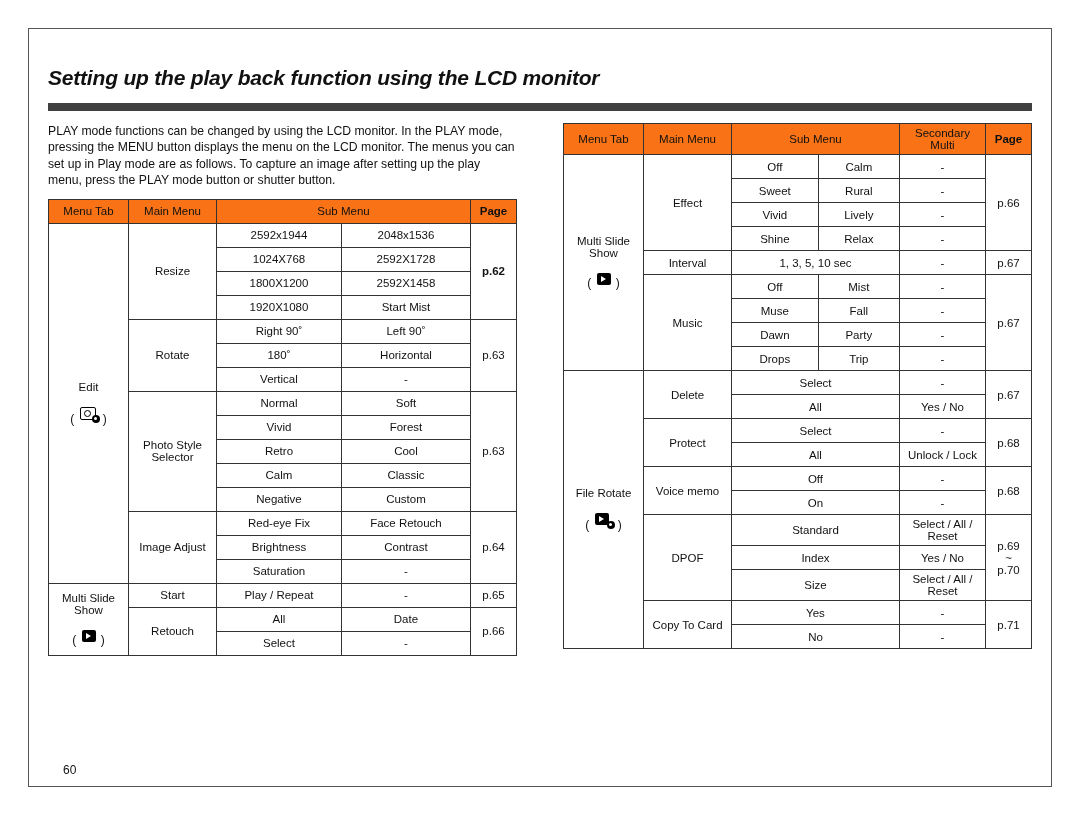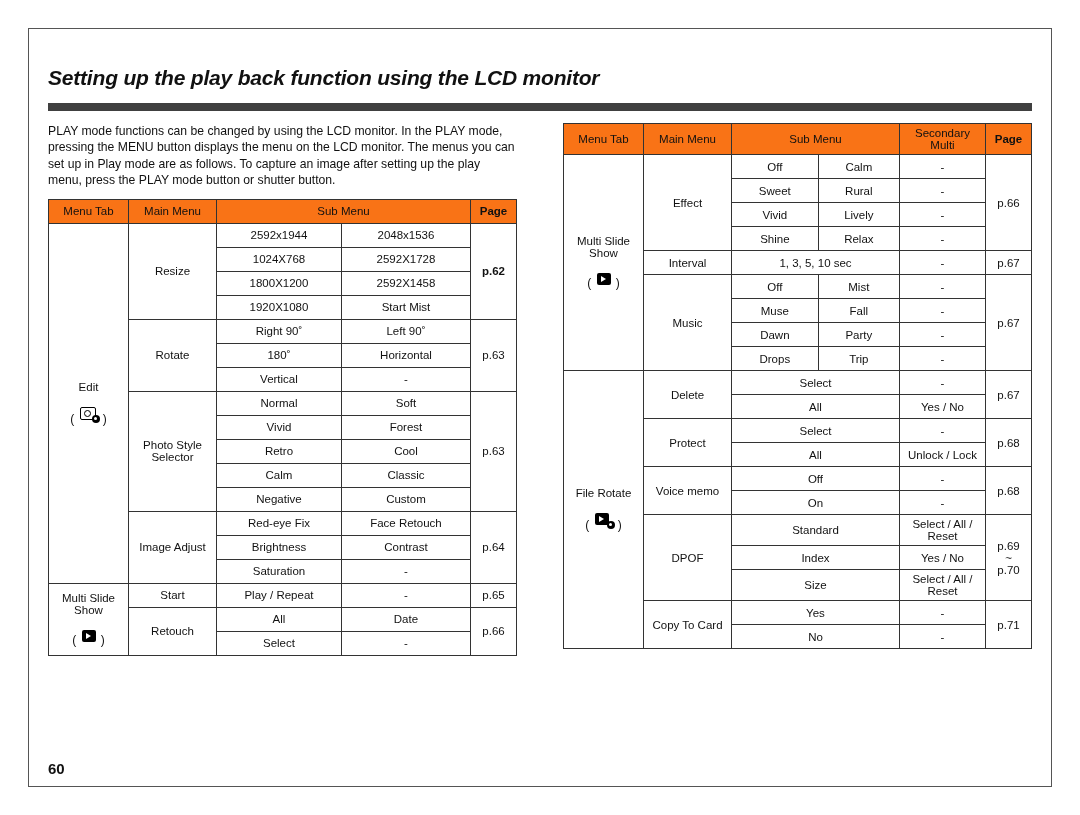--- a/index.html
+++ b/index.html
@@ -108,22 +108,22 @@
   .file-gear {
     position:absolute; right:0; bottom:0;
     width:8px; height:8px; background:#000; border-radius:50%;
   }
   .file-gear:before {
     content:""; position:absolute; left:2.3px; top:2.3px;
     width:3px; height:3px; background:#fff; border-radius:50%;
   }
 
   .pagenum {
-    position:absolute; bottom:38px; left:48px;
-    font-weight:bold; font-size:15px;
+    position:absolute; bottom:38px; left:63px;
+    font-weight:normal; font-size:12px;
   }
 </style>
 </head>
 <body>
 
 <div class="page-border-top"></div>
 <div class="page-border-bottom"></div>
 <div class="page-border-left"></div>
 <div class="page-border-right"></div>
 

